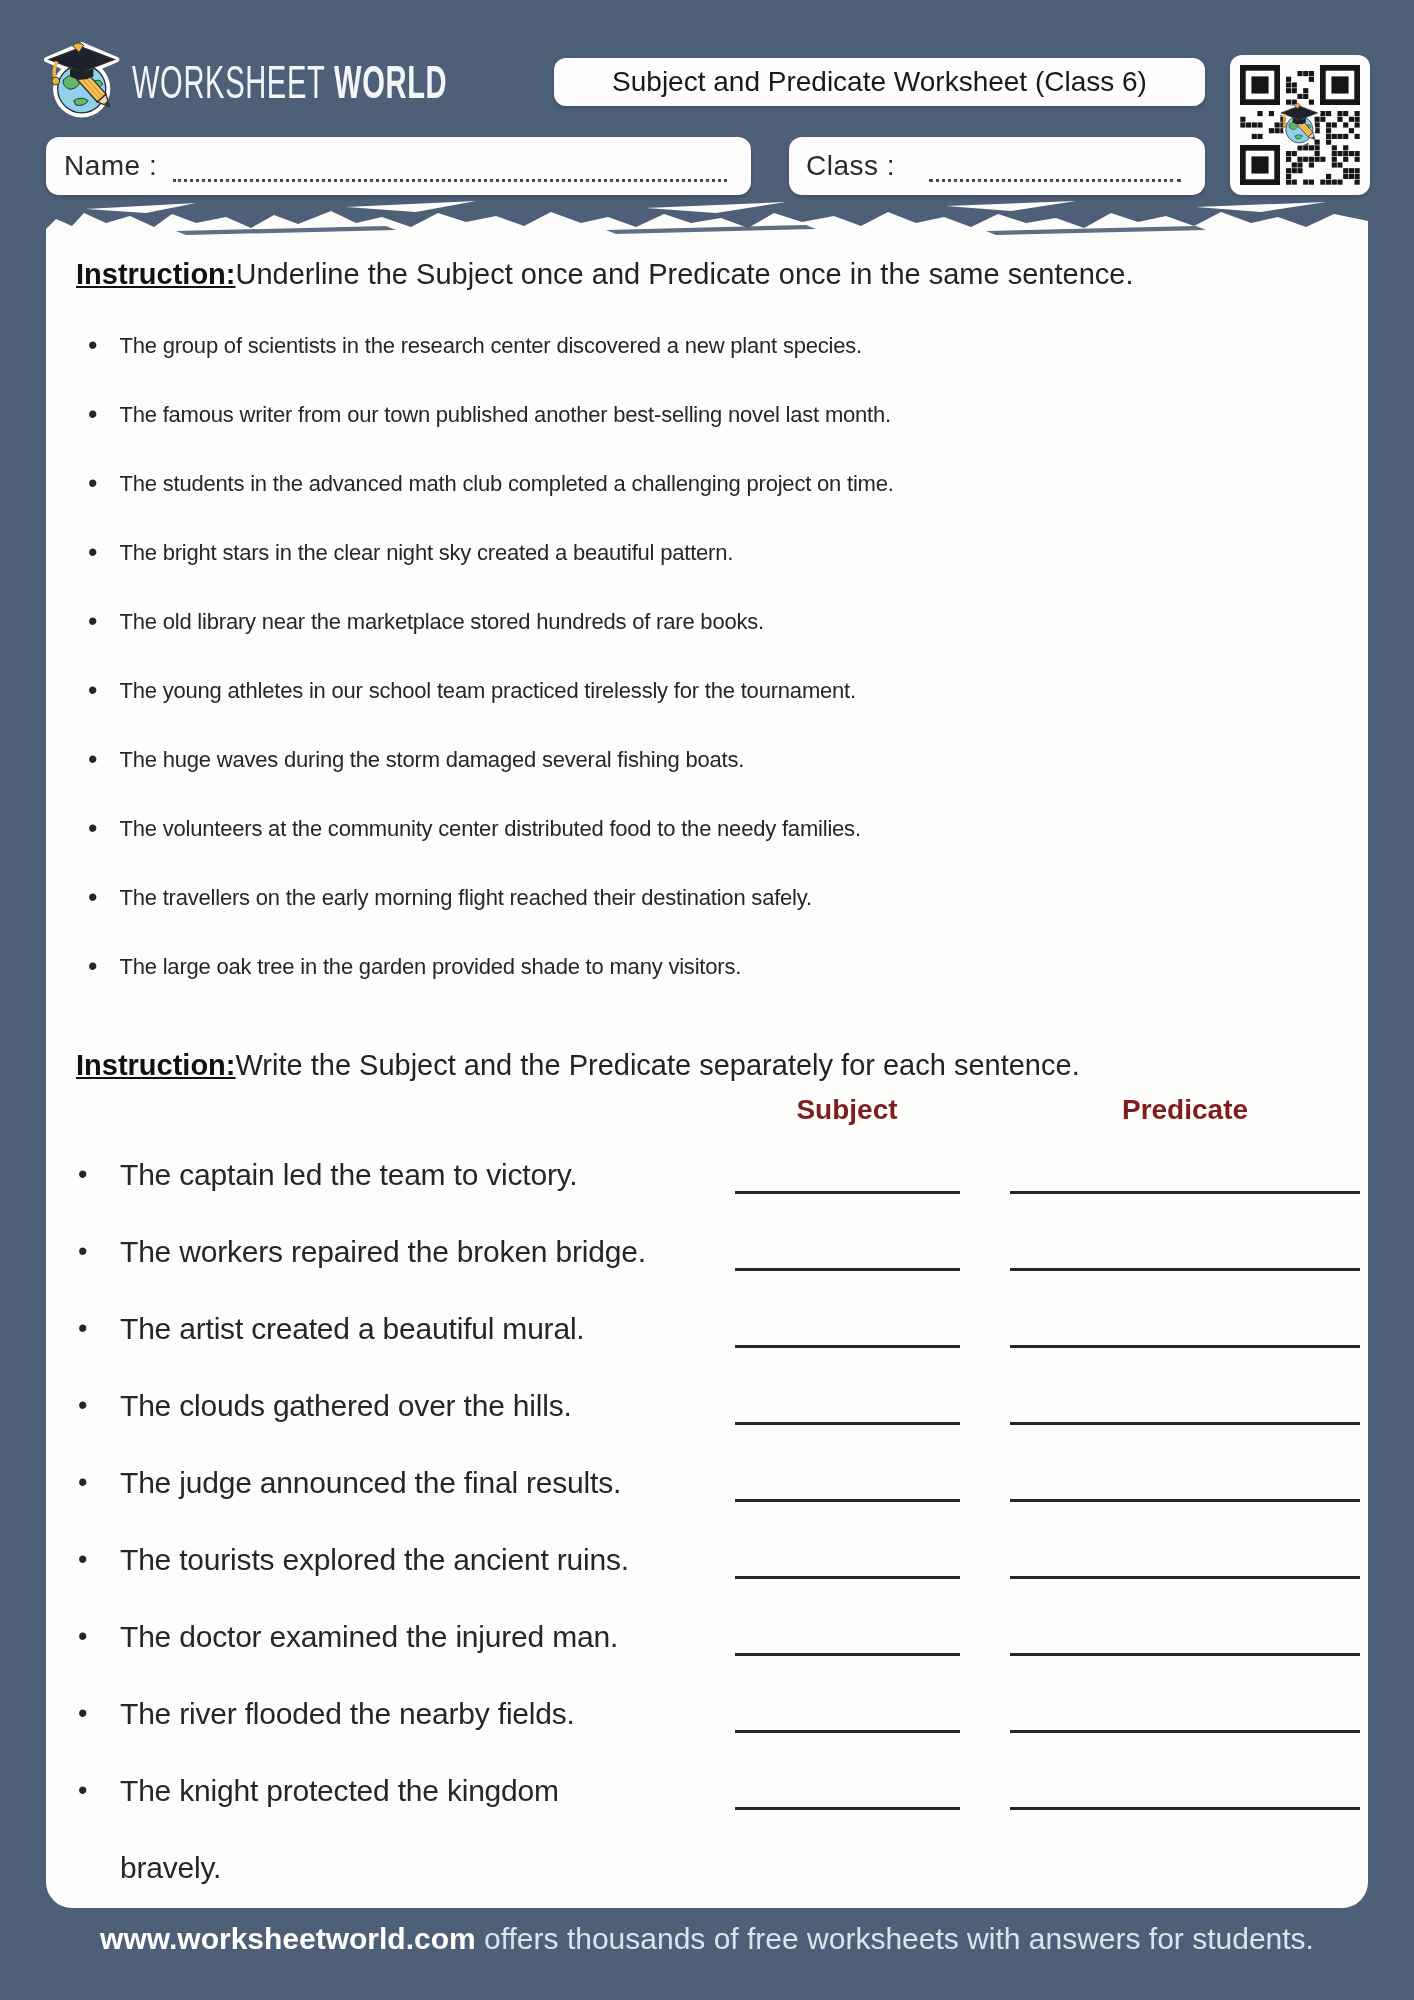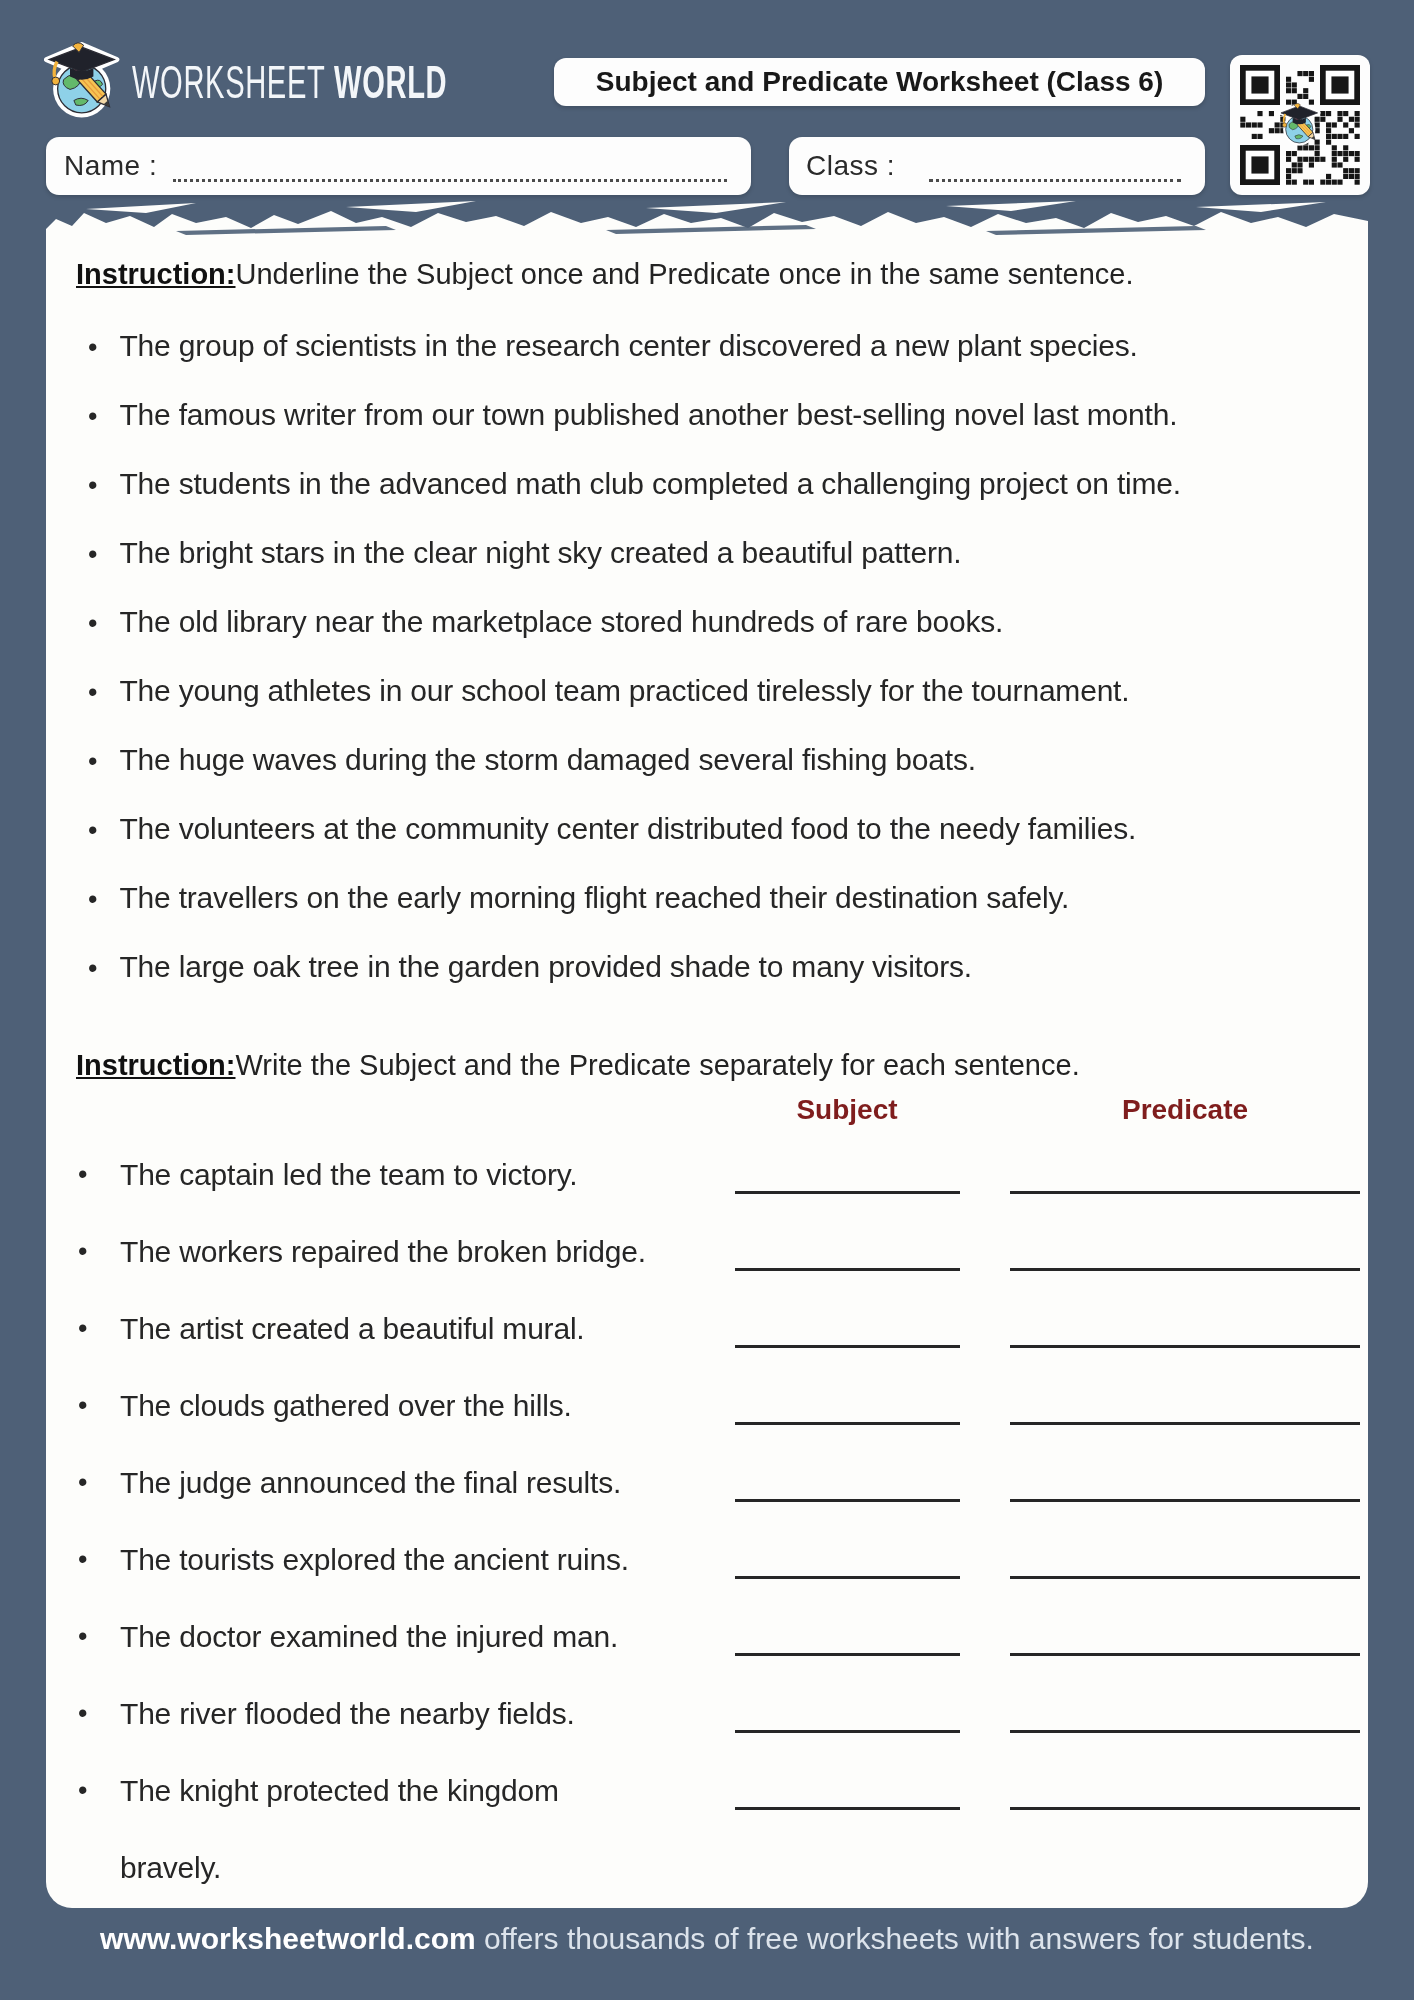--- a/index.html
+++ b/index.html
@@ -11,21 +11,21 @@
   }
   
   .brand{position:absolute;left:44px;top:42px;display:flex;align-items:center;}
   .logo{width:78px;height:78px;}
   .wordmark{margin-left:10px;white-space:nowrap;font-size:47px;color:#f3f6f9;
     transform:scaleX(.62);transform-origin:left center;letter-spacing:1px;}
   .wm-light{font-weight:400;}
   .wm-bold{font-weight:800;margin-left:14px;}
   .title-pill{position:absolute;left:554px;top:58px;width:651px;height:48px;background:#fdfdfd;
     border-radius:12px;display:flex;align-items:center;justify-content:center;
-    font-weight:700;font-size:28px;color:#191919;box-shadow:0 2px 4px rgba(0,0,0,.18);}
+    font-weight:400;font-size:28px;color:#191919;box-shadow:0 2px 4px rgba(0,0,0,.18);}
   .field{position:absolute;top:137px;height:58px;background:#fdfdfd;border-radius:13px;
     display:flex;align-items:center;padding:0 24px 0 18px;box-sizing:border-box;
     box-shadow:0 2px 4px rgba(0,0,0,.18);}
   .name-field{left:46px;width:705px;}
   .class-field{left:789px;width:416px;padding-left:17px;}
   .field-label{font-size:28px;color:#2a2a2a;letter-spacing:.5px;}
   .dotted-line{flex:1;margin-left:16px;align-self:flex-end;margin-bottom:13px;
     border-bottom:3px dotted #4b4b4b;}
   .class-field .dotted-line{margin-left:34px;}
   .qr-box{position:absolute;left:1230px;top:55px;width:140px;height:140px;background:#fdfdfd;
@@ -35,21 +35,21 @@
   
   .paper{position:absolute;left:46px;top:240px;width:1322px;height:1668px;background:#fdfdfb;
     border-radius:0 0 26px 26px;}
   .torn-edge{position:absolute;left:0;top:-41px;width:1322px;height:43px;display:block;}
   .instruction{margin:0;padding:18px 0 0 30px;font-size:29px;color:#1d1d1d;}
   .instruction strong{font-weight:700;color:#111;text-decoration:underline;}
   .instruction span{color:#232323;}
   .instr2{padding-top:48px;}
   
   .list1{list-style:none;margin:20px 0 0 0;padding:0;}
-  .s1-row{height:69px;display:flex;align-items:center;padding-left:42px;font-size:30px;color:#262626;}
+  .s1-row{height:69px;display:flex;align-items:center;padding-left:42px;font-size:22px;color:#262626;}
   .s1-row .bullet::before{content:"•";font-size:27px;}
   .s1-row .bullet{margin-right:22px;}
   .s1-row .s-text{letter-spacing:-.2px;}
   
   .col-headers{position:relative;height:42px;margin-top:12px;font-weight:700;font-size:28px;color:#7f1d1d;}
   .col-subject{position:absolute;left:801px;transform:translateX(-50%);}
   .col-predicate{position:absolute;left:1139px;transform:translateX(-50%);}
   .list2{margin:0;padding:0;}
   .s2-row{position:relative;min-height:77px;}
   .s2-row .bullet{position:absolute;left:32px;top:0;line-height:77px;font-size:27px;color:#262626;}

